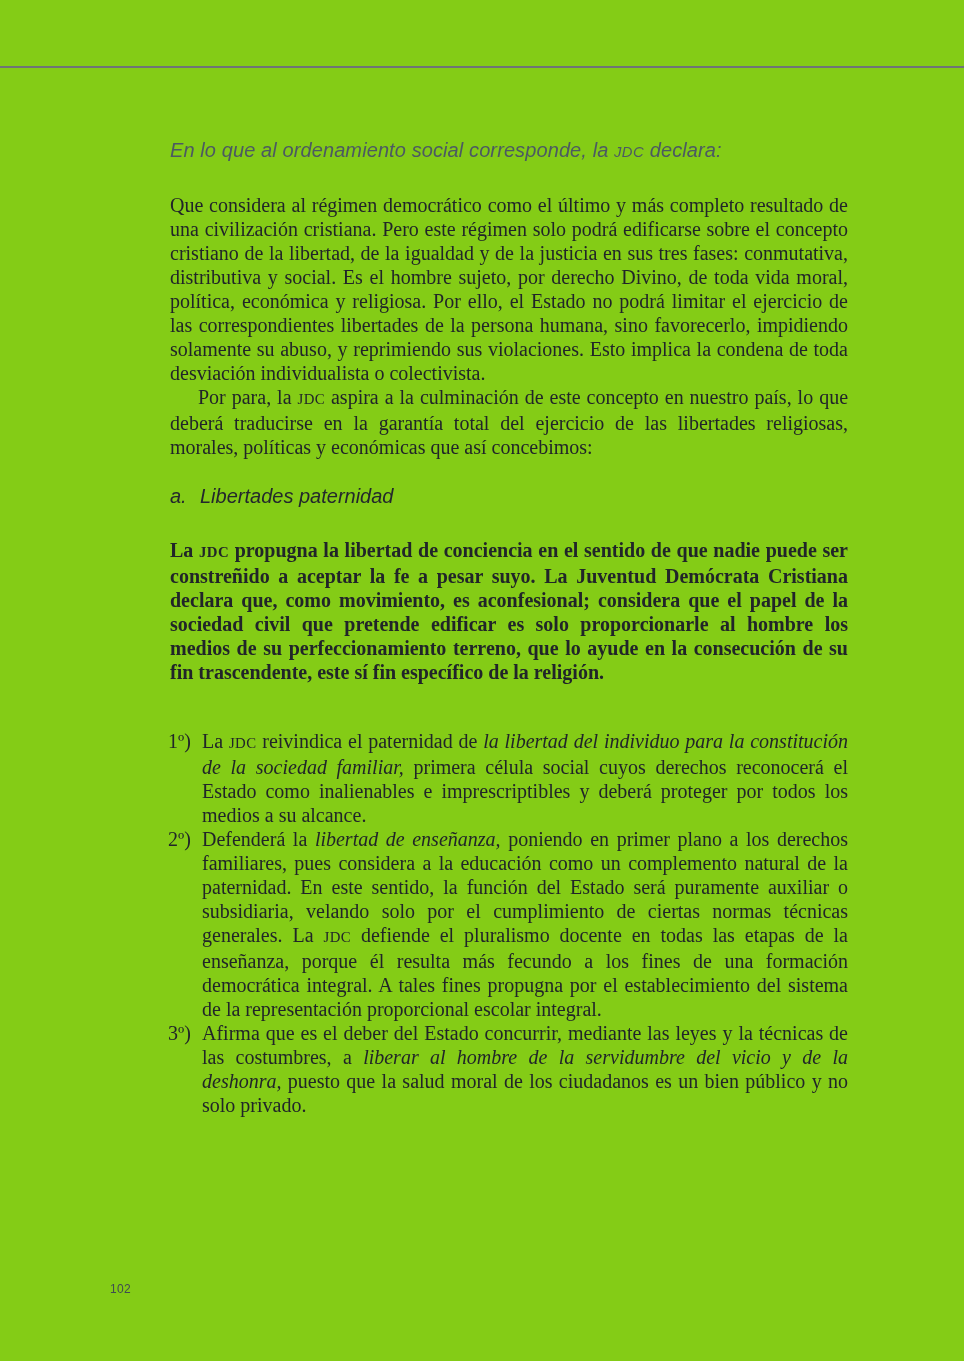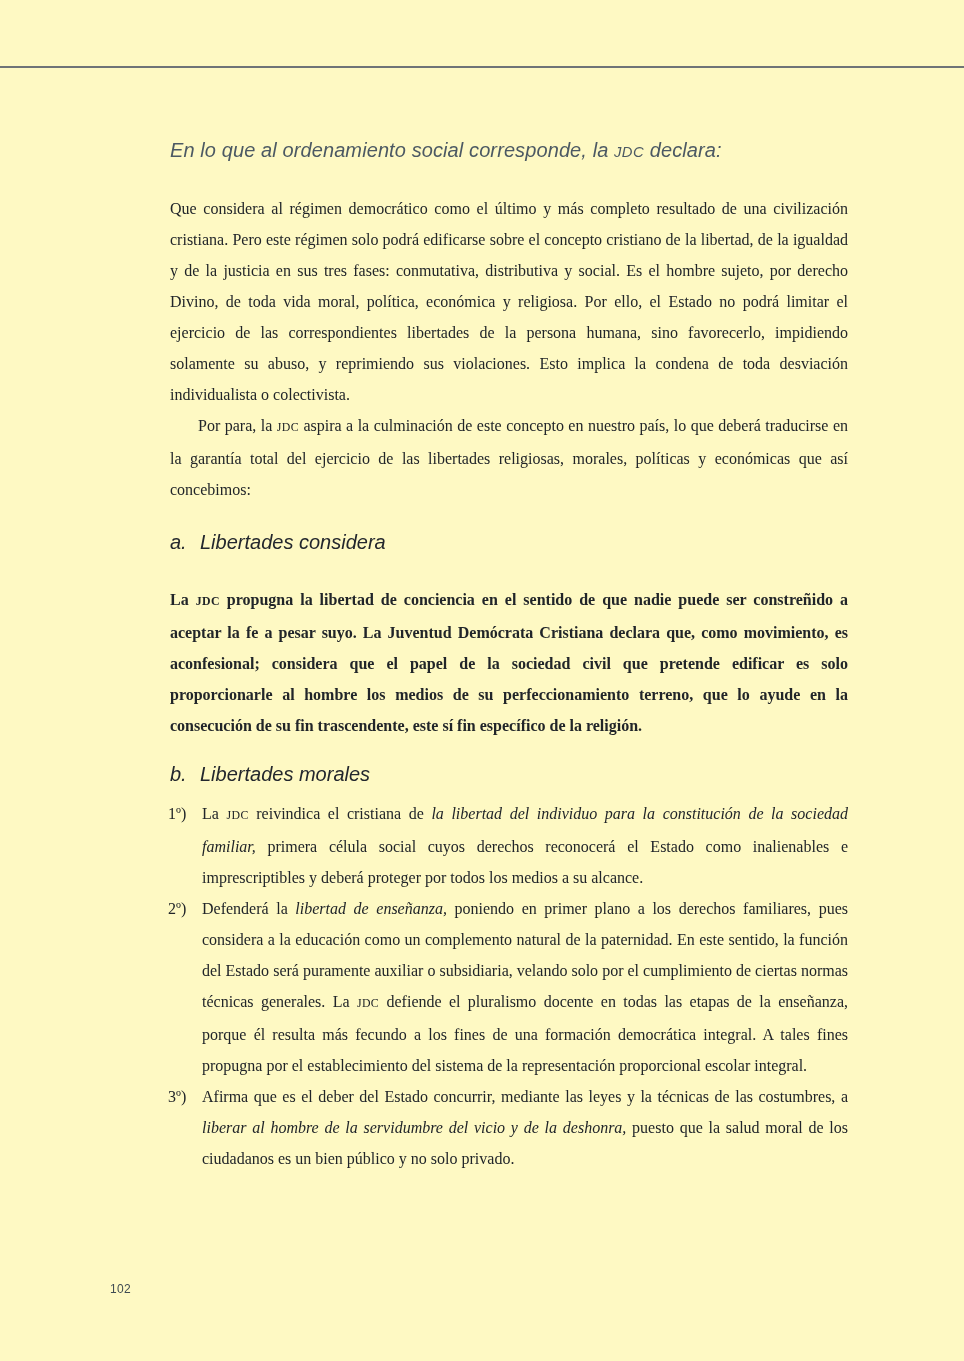--- a/index.html
+++ b/index.html
@@ -2,21 +2,21 @@
 <html lang="es"><head>
 <meta charset="utf-8">
 <style>
   html, body { margin: 0; padding: 0; }
   body { background: #ffffff; }
 
   .page {
     position: relative;
     width: 964px;
     height: 1361px;
-    background: #fef9c3;
+    background: #84cc16;
     overflow: hidden;
     font-family: "Liberation Serif", "DejaVu Serif", serif;
   }
 
   .top-rule {
     position: absolute;
     top: 66px;
     left: 0;
     width: 100%;
     height: 2px;
@@ -51,36 +51,36 @@
     color: #23272d;
   }
   .section-heading .sec-marker {
     display: inline-block;
     width: 30px;
     font-style: italic;
   }
 
   
   .body-text {
-    font-size: 16px;
-    line-height: 31px;
+    font-size: 20px;
+    line-height: 24px;
     color: #212529;
     text-align: justify;
     hyphens: auto;
     -webkit-hyphens: auto;
   }
   .para { margin: 0; }
   .para-first { margin-top: 30px; }
   .para-indent { text-indent: 28px; }
 
   .sec-a-heading { margin-top: 26px; }
   .sec-body { margin-top: 31px; font-weight: bold; }
   .sec-b-heading { margin-top: 22px; }
 
-  .num-list { margin-top: 13px; }
+  .num-list { margin-top: 45px; }
   .list-item {
     position: relative;
     padding-left: 32px;
   }
   .list-marker {
     position: absolute;
     left: -2px;
     top: 0;
     width: 32px;
     text-align: left;
@@ -110,34 +110,31 @@
 
   <div class="content">
 
     <p class="intro-heading"><span>En lo que al ordenamiento social corresponde, la </span><span class="seg-sc">JDC</span><span> declara:</span></p>
 
     <p class="body-text para para-first"><span>Que considera al régimen democrático como el último y más completo resultado de una civilización cristiana. Pero este régimen solo podrá edificarse sobre el concepto cristiano de la libertad, de la igualdad y de la justicia en sus tres fases: conmutativa, distributiva y social. Es el hombre sujeto, por derecho Divino, de toda vida moral, política, económica y religiosa. Por ello, el Estado no podrá limitar el ejercicio de las correspondientes libertades de la persona humana, sino favorecerlo, impidiendo solamente su abuso, y reprimiendo sus violaciones. Esto implica la condena de toda desviación individualista o colectivista.</span></p>
 
     <p class="body-text para para-indent"><span>Por para, la </span><span class="seg-sc">JDC</span><span> aspira a la culminación de este concepto en nuestro país, lo que deberá traducirse en la garantía total del ejercicio de las libertades religiosas, morales, políticas y económicas que así concebimos:</span></p>
 
     <div class="section-heading sec-a-heading">
-      <span class="sec-marker">a.</span><span>Libertades considera</span>
+      <span class="sec-marker">a.</span><span>Libertades paternidad</span>
     </div>
 
     <p class="body-text para sec-body"><span>La </span><span class="seg-sc">JDC</span><span> propugna la libertad de conciencia en el sentido de que nadie puede ser constreñido a aceptar la fe a pesar suyo. La Juventud Demócrata Cristiana declara que, como movimiento, es aconfesional; considera que el papel de la sociedad civil que pretende edificar es solo proporcionarle al hombre los medios de su perfeccionamiento terreno, que lo ayude en la consecución de su fin trascendente, este sí fin específico de la religión.</span></p>
 
-    <div class="section-heading sec-b-heading">
-      <span class="sec-marker">b.</span><span>Libertades morales</span>
-    </div>
 
     <div class="num-list">
 
       <div class="body-text list-item">
         <span class="list-marker">1º)</span>
-        <span><span>La </span><span class="seg-sc">JDC</span><span> reivindica el cristiana de </span><span class="seg-i">la libertad del individuo para la constitución de la sociedad familiar,</span><span> primera célula social cuyos derechos reconocerá el Estado como inalienables e imprescriptibles y deberá proteger por todos los medios a su alcance.</span></span>
+        <span><span>La </span><span class="seg-sc">JDC</span><span> reivindica el paternidad de </span><span class="seg-i">la libertad del individuo para la constitución de la sociedad familiar,</span><span> primera célula social cuyos derechos reconocerá el Estado como inalienables e imprescriptibles y deberá proteger por todos los medios a su alcance.</span></span>
       </div>
 
       <div class="body-text list-item">
         <span class="list-marker">2º)</span>
         <span><span>Defenderá la </span><span class="seg-i">libertad de enseñanza,</span><span> poniendo en primer plano a los derechos familiares, pues considera a la educación como un complemento natural de la paternidad. En este sentido, la función del Estado será puramente auxiliar o subsidiaria, velando solo por el cumplimiento de ciertas normas técnicas generales. La </span><span class="seg-sc">JDC</span><span> defiende el pluralismo docente en todas las etapas de la enseñanza, porque él resulta más fecundo a los fines de una formación democrática integral. A tales fines propugna por el establecimiento del sistema de la representación proporcional escolar integral.</span></span>
       </div>
 
       <div class="body-text list-item">
         <span class="list-marker">3º)</span>
         <span><span>Afirma que es el deber del Estado concurrir, mediante las leyes y la técnicas de las costumbres, a </span><span class="seg-i">liberar al hombre de la servidumbre del vicio y de la deshonra,</span><span> puesto que la salud moral de los ciudadanos es un bien público y no solo privado.</span></span>

